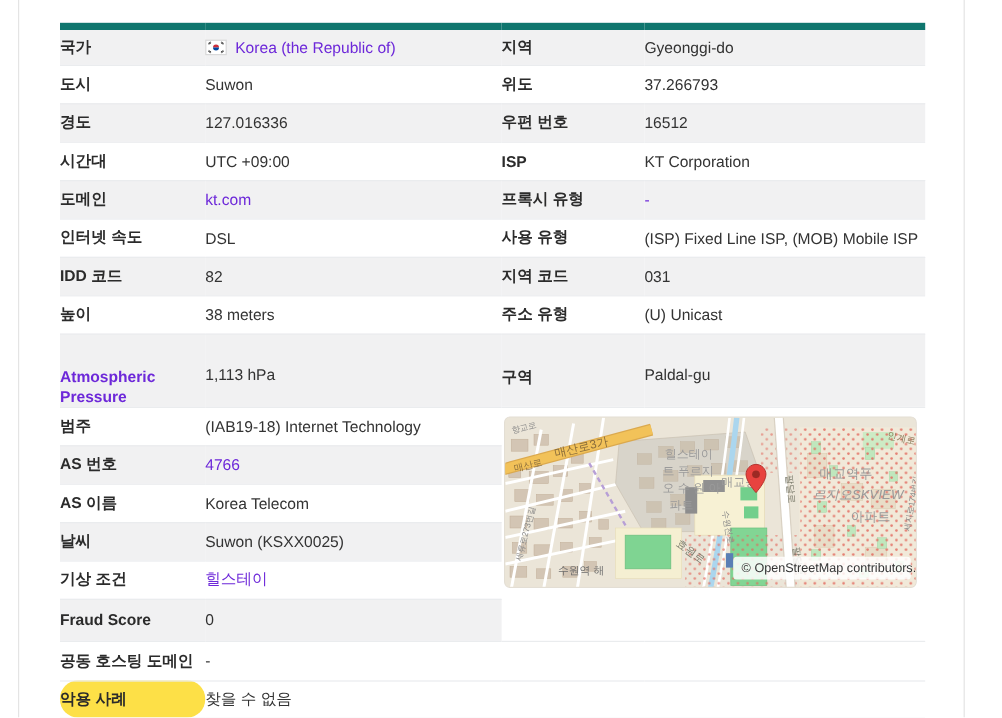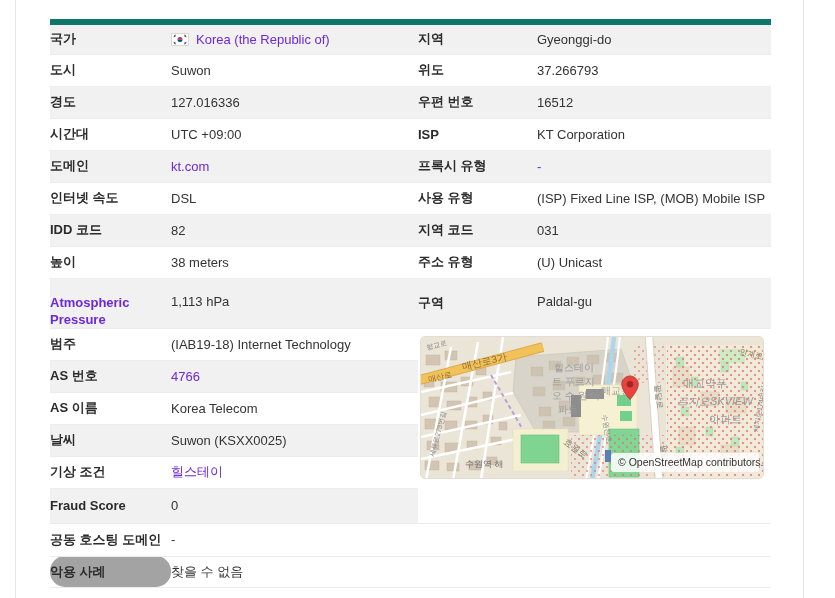--- a/index.html
+++ b/index.html
@@ -19,22 +19,22 @@
     border-top:6px solid #0f766e;
     font-size:13px;
   }
   td {
     height:32px; padding:0; border-bottom:1px solid #eaecee;
     vertical-align:middle; white-space:nowrap; overflow:visible;
   }
   td.label { font-weight:bold; color:#2b2b2b; }
   td.value { color:#333; }
   tr.stripe td { background:#f1f1f2; }
-  td.cell-gray { background:#a3a3a3;border-radius:15px; }
-  tr.tall td { height:50px; vertical-align:top; padding-top:15px; }
+  td.cell-gray { background:#fde047;border-radius:15px; }
+  tr.tall td { height:50px; vertical-align:top; padding-top:26px; }
   tr.tall td.label { white-space:normal; line-height:17px; width:110px; }
   tr.r-fraud td { height:35px;margin-top:18px; }
   tr.r-cohost td { height:33px; }
   tr.r-abuse td { height:31px; }
   .link { color:#6d28d9; text-decoration:none; cursor:pointer; }
   .flag {
     display:inline-block; vertical-align:-1px; margin-right:7px;
     line-height:0; border:1px solid #d9d9d9;
   }
   td.map-cell { vertical-align:top; padding:7px 0 0 2px; background:#fff; }

